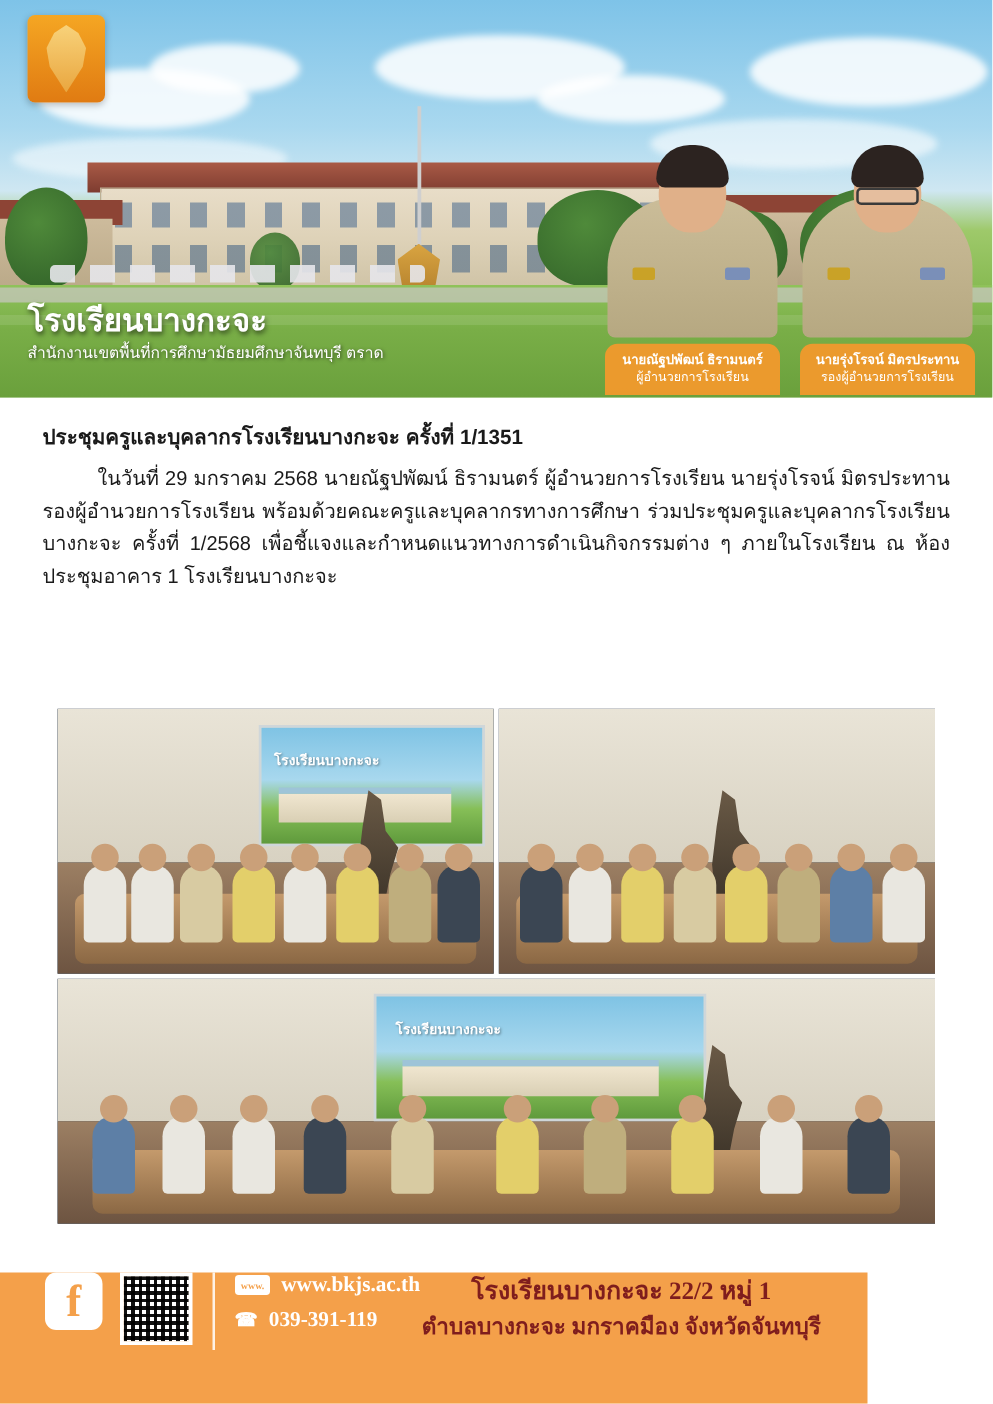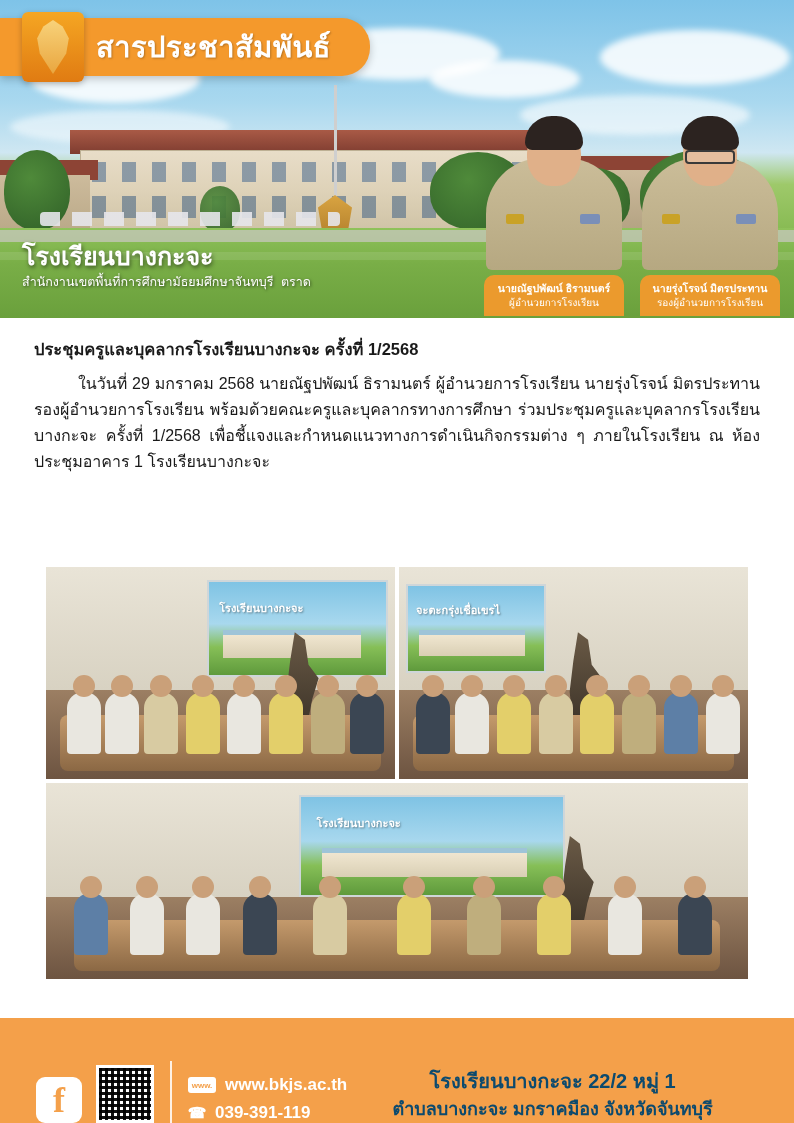--- a/index.html
+++ b/index.html
@@ -157,21 +157,20 @@
     position: absolute; left: 22px; top: 236px;
     color: #ffffff;
     font-size: 25px; font-weight: bold;
     text-shadow: 1px 2px 4px rgba(0,0,0,.55);
   }
   .school-sub {
     position: absolute; left: 22px; top: 272px;
     color: #ffffff;
     font-size: 12.5px;
     text-shadow: 1px 1px 3px rgba(0,0,0,.6);
-    font-family: Liberation Mono, monospace;
   }
 
   
   .portrait {
     position: absolute;
     top: 110px;
     width: 140px; height: 206px;
     overflow: hidden;
   }
   .p1 { left: 484px; }
@@ -333,24 +332,25 @@
   .person.yellow { background: #e3cf6a; }
   .person.white { background: #e9e7e0; }
   .person.dark { background: #3b4653; }
   .person.blue { background: #5d7fa6; }
   .person.khaki { background: #bfae7d; }
 
   
   .footer {
     position: absolute;
     left: 0; top: 1018px;
-    width: 794px; height: 105px;
+    width: 694px; height: 105px;
     background: #f4a04a;
     display: flex;
-    align-items: flex-end;
+    align-items: flex-start;
+    font-family: Liberation Serif, serif;
   }
   .fb-icon {
     width: 46px; height: 46px;
     background: #ffffff;
     border-radius: 9px;
     margin-left: 36px;
     position: relative;
     flex: 0 0 auto;
   }
   .fb-icon::after {
@@ -395,21 +395,21 @@
     border-radius: 3px;
   }
   .phone-ic {
     width: 18px; height: 18px;
     color: #fff; font-size: 15px;
     display: flex; align-items: center; justify-content: center;
   }
   .addr {
     flex: 1 1 auto;
     text-align: center;
-    color: #0c4a6e;
+    color: #7f1d1d;
     padding-right: 36px;
   }
   .addr .l1 { font-size: 20px; font-weight: bold; line-height: 1.5; }
   .addr .l2 { font-size: 18px; font-weight: bold; line-height: 1.5; }
 </style>
 </head>
 <body>
 
 <div class="page">
 
@@ -435,23 +435,20 @@
     <div class="tree t1"></div>
     <div class="tree t2"></div>
     <div class="tree t3"></div>
     <div class="tree t4"></div>
     <div class="tree t5"></div>
     <div class="cars"></div>
     <div class="lawn"></div>
     <div class="walkway"></div>
     <div class="lawn-stripe"></div>
 
-    <div class="ribbon">
-      <span class="ribbon-text">สารประชาสัมพันธ์</span>
-    </div>
     <div class="emblem">
       <div class="emblem-inner"></div>
     </div>
 
     <div class="school-name">โรงเรียนบางกะจะ</div>
     <div class="school-sub">สำนักงานเขตพื้นที่การศึกษามัธยมศึกษาจันทบุรี ตราด</div>
 
     <div class="portrait p2">
       <div class="pbody"></div>
       <div class="pbadge"></div>
@@ -473,21 +470,21 @@
       <div class="phair"></div>
       <div class="name-plate">
         <span class="nm">นายณัฐปพัฒน์ ธิรามนตร์</span>
         <span class="ps">ผู้อำนวยการโรงเรียน</span>
       </div>
     </div>
   </div>
 
 
   <div class="content">
-    <div class="headline">ประชุมครูและบุคลากรโรงเรียนบางกะจะ ครั้งที่ 1/2568</div>
+    <div class="headline">ประชุมครูและบุคลากรโรงเรียนบางกะจะ ครั้งที่ 1/1351</div>
     <div class="para">ในวันที่ 29 มกราคม 2568 นายณัฐปพัฒน์ ธิรามนตร์ ผู้อำนวยการโรงเรียน นายรุ่งโรจน์ มิตรประทาน รองผู้อำนวยการโรงเรียน พร้อมด้วยคณะครูและบุคลากรทางการศึกษา ร่วมประชุมครูและบุคลากรโรงเรียนบางกะจะ ครั้งที่ 1/2568 เพื่อชี้แจงและกำหนดแนวทางการดำเนินกิจกรรมต่าง ๆ ภายในโรงเรียน ณ ห้องประชุมอาคาร 1 โรงเรียนบางกะจะ</div>
   </div>
 
   <div class="photos">
     <div class="photo-row">
       <div class="photo ph-a">
         <div class="room-wall"></div>
         <div class="room-floor"></div>
         <div class="backdrop bd-1">
           <div class="bd-title">โรงเรียนบางกะจะ</div>
@@ -501,24 +498,20 @@
         <div class="person yellow" style="left:40%;"></div>
         <div class="person white" style="left:52%;"></div>
         <div class="person yellow" style="left:64%;"></div>
         <div class="person khaki" style="left:76%;"></div>
         <div class="person dark" style="left:87%;"></div>
       </div>
 
       <div class="photo ph-b">
         <div class="room-wall"></div>
         <div class="room-floor"></div>
-        <div class="backdrop bd-2">
-          <div class="bd-title">จะตะกรุ่งเชื่อเขรไ</div>
-          <div class="bd-bldg"></div>
-        </div>
         <div class="statue st-2"></div>
         <div class="table-top"></div>
         <div class="person dark" style="left:5%;"></div>
         <div class="person white" style="left:16%;"></div>
         <div class="person yellow" style="left:28%;"></div>
         <div class="person tan" style="left:40%;"></div>
         <div class="person yellow" style="left:52%;"></div>
         <div class="person khaki" style="left:64%;"></div>
         <div class="person blue" style="left:76%;"></div>
         <div class="person white" style="left:88%;"></div>

